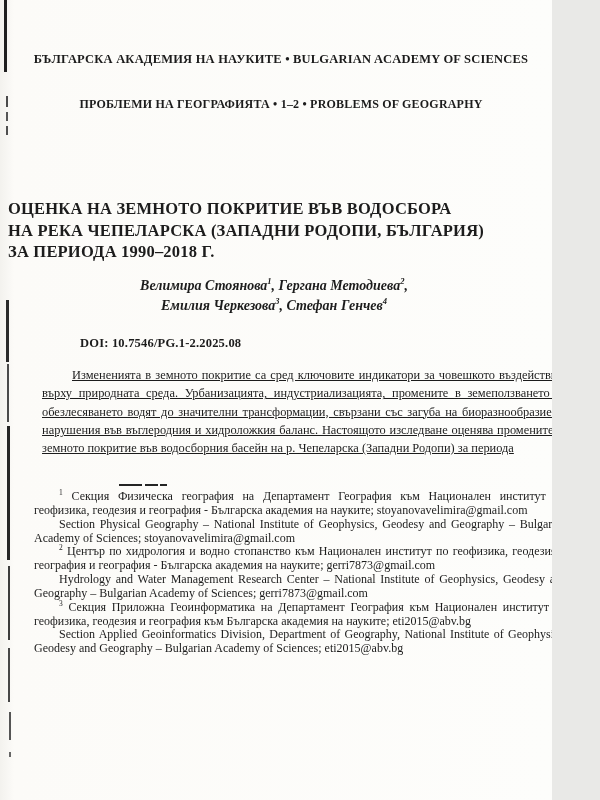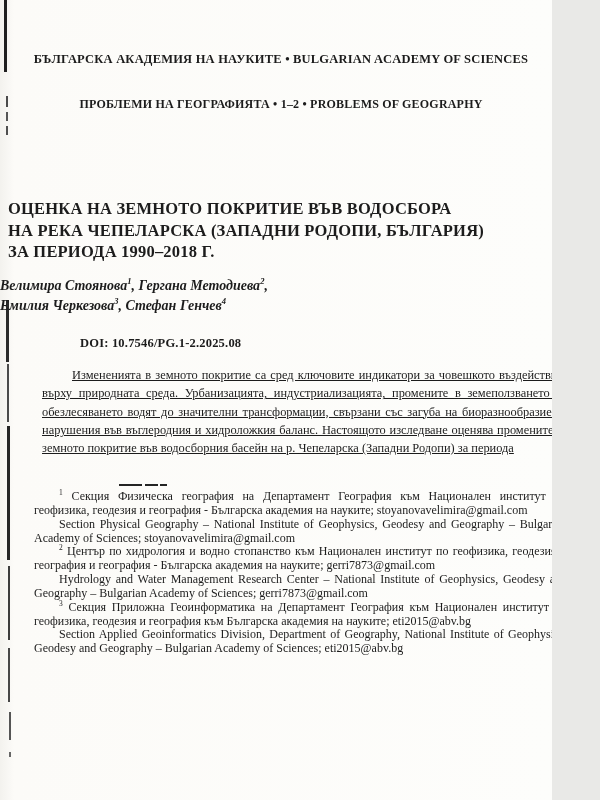--- a/index.html
+++ b/index.html
@@ -30,21 +30,21 @@
 
   .title {
     position: absolute; top: 198px; left: 8px; right: 2px;
     font-weight: bold;
     font-size: 16.5px; line-height: 21.5px;
     letter-spacing: 0.2px;
   }
 
   .authors {
     position: absolute; top: 276px; left: 0; right: 4px;
-    text-align: left;
+    text-align: center;
     font-style: italic; font-weight: bold;
     font-size: 14px; line-height: 20px;
   }
   .authors sup { font-size: 8.5px; line-height: 0; }
 
   .doi {
     position: absolute; top: 336px; left: 80px;
     font-weight: bold; font-size: 12.5px; letter-spacing: 0.2px;
   }
 

